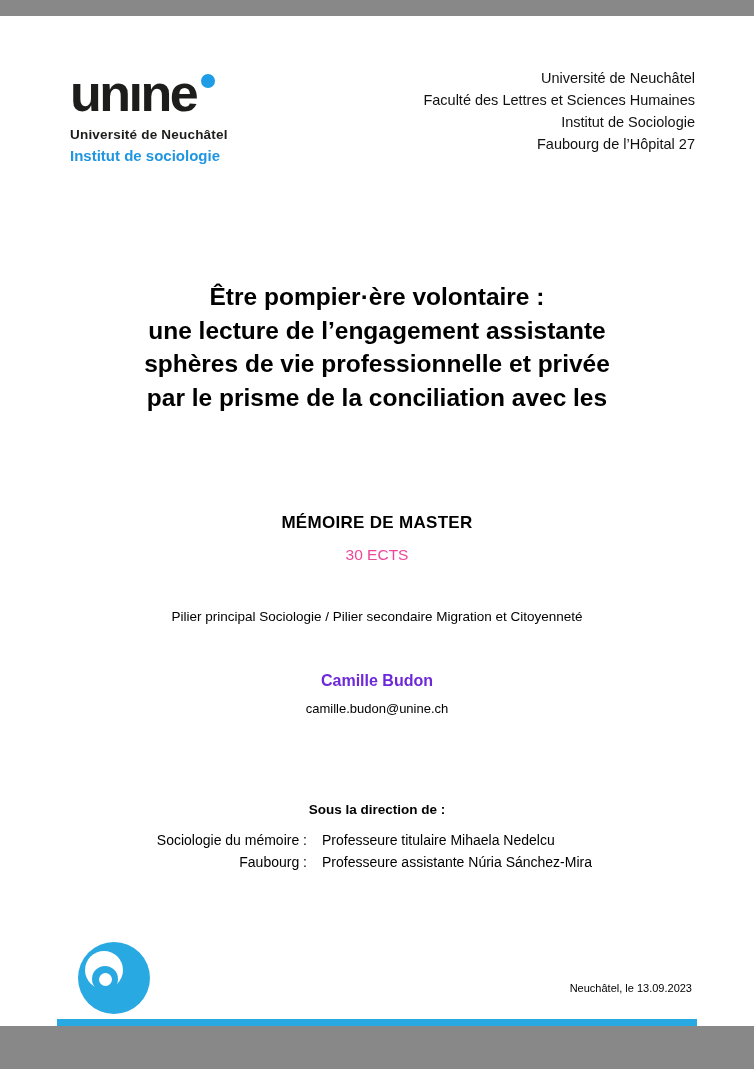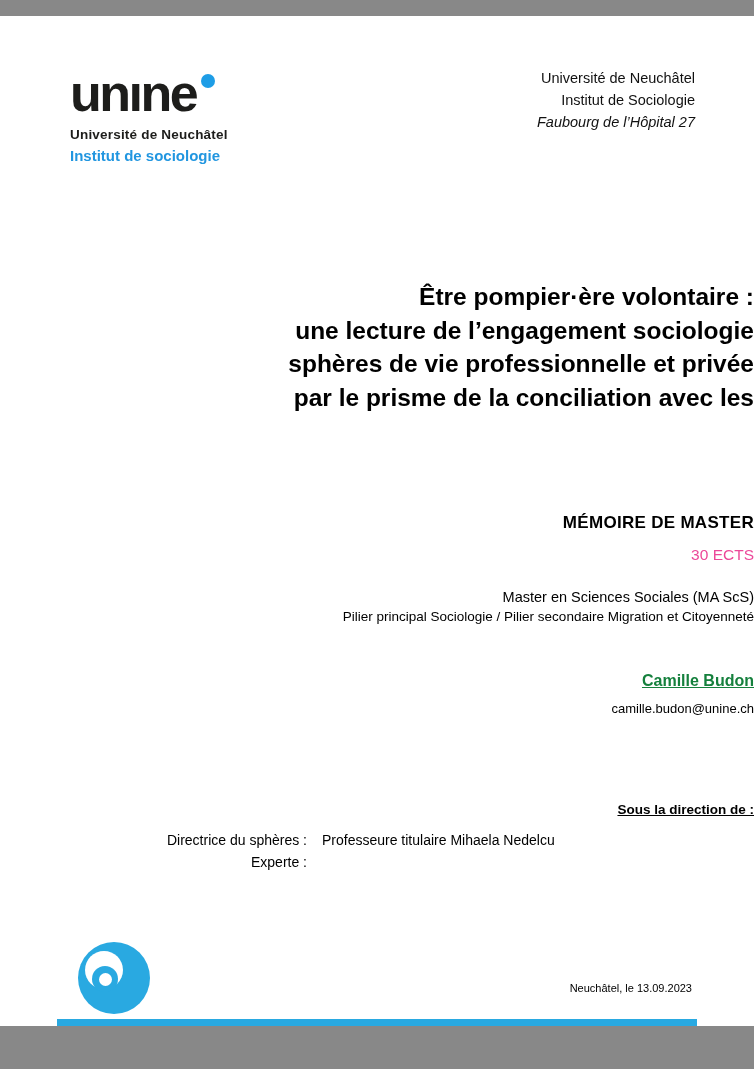--- a/index.html
+++ b/index.html
@@ -31,32 +31,32 @@
   }
   .logo-institute {
     margin-top: 5px; font-size: 15px; font-weight: 600; color: #2196e0;
   }
 
   
   .address {
     position: absolute; top: 51px; right: 59px;
     text-align: right; font-size: 14.5px; line-height: 22px; color: #111;
   }
-  .address .it { font-style: italic; }
+  .address .it { }
 
   
-  .centered { position: absolute; left: 0; right: 0; text-align: right; }
+  .centered { position: absolute; left: 0; right: 0; text-align: center; }
   .title { top: 264px; font-size: 24.5px; font-weight: 700; line-height: 33.5px; color: #000; }
   .memoire { top: 497px; font-size: 17px; font-weight: 700; letter-spacing: 0.3px; color: #000; }
   .ects { top: 530px; font-size: 15.5px; color: #ec4899; }
   .program { top: 573px; font-size: 14.5px; color: #000; }
   .pillars { top: 593px; font-size: 13.5px; color: #000; }
-  .author-name { top: 656px; font-size: 16px; font-weight: 700; color: #15803d; text-decoration: underline; }
+  .author-name { top: 656px; font-size: 16px; font-weight: 700; color: #6d28d9; }
   .author-email { top: 685px; font-size: 13px; color: #000; }
-  .direction-heading { top: 786px; font-size: 13.5px; font-weight: 700; color: #000; text-decoration: underline; }
+  .direction-heading { top: 786px; font-size: 13.5px; font-weight: 700; color: #000; }
 
   
   .supervision {
     position: absolute; top: 813px; left: 57px; width: 640px;
     display: grid; grid-template-columns: 250px 1fr; column-gap: 15px;
     font-size: 14px; line-height: 22px; color: #000;
   }
   .supervision .lbl { text-align: right; }
   .supervision .val { text-align: left; }
 
@@ -86,44 +86,45 @@
     <div class="wordmark-row">
       <span class="wordmark">unıne</span>
       <span class="logo-dot"></span>
     </div>
     <div class="logo-university">Université de Neuchâtel</div>
     <div class="logo-institute">Institut de sociologie</div>
   </div>
 
   <div class="address">
     <div>Université de Neuchâtel</div>
+    <div>Faculté des Lettres et Sciences Humaines</div>
     <div>Institut de Sociologie</div>
     <div class="it">Faubourg de l’Hôpital 27</div>
   </div>
 
   <div class="centered title">
     <div>Être pompier·ère volontaire :</div>
-    <div>une lecture de l’engagement sociologie</div>
+    <div>une lecture de l’engagement assistante</div>
     <div>sphères de vie professionnelle et privée</div>
     <div>par le prisme de la conciliation avec les</div>
   </div>
 
   <div class="centered memoire">MÉMOIRE DE MASTER</div>
   <div class="centered ects">30 ECTS</div>
-  <div class="centered program">Master en Sciences Sociales (MA ScS)</div>
   <div class="centered pillars">Pilier principal Sociologie / Pilier secondaire Migration et Citoyenneté</div>
 
   <div class="centered author-name">Camille Budon</div>
   <div class="centered author-email">camille.budon@unine.ch</div>
 
   <div class="centered direction-heading">Sous la direction de :</div>
   <div class="supervision">
-    <div class="lbl">Directrice du sphères :</div>
+    <div class="lbl">Sociologie du mémoire :</div>
     <div class="val">Professeure titulaire Mihaela Nedelcu</div>
-    <div class="lbl">Experte :</div>
+    <div class="lbl">Faubourg :</div>
+    <div class="val">Professeure assistante Núria Sánchez-Mira</div>
   </div>
 
   <div class="circle-logo">
     <div class="c c-outer"></div>
     <div class="c c-white1"></div>
     <div class="c c-blue2"></div>
     <div class="c c-white2"></div>
   </div>
 
   <div class="date">Neuchâtel, le 13.09.2023</div>

